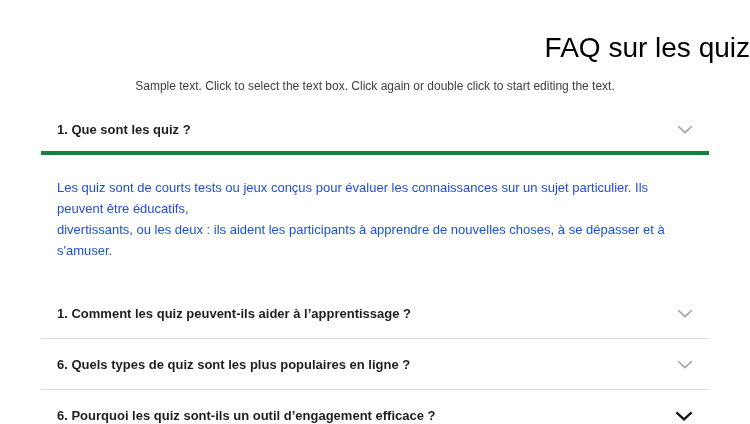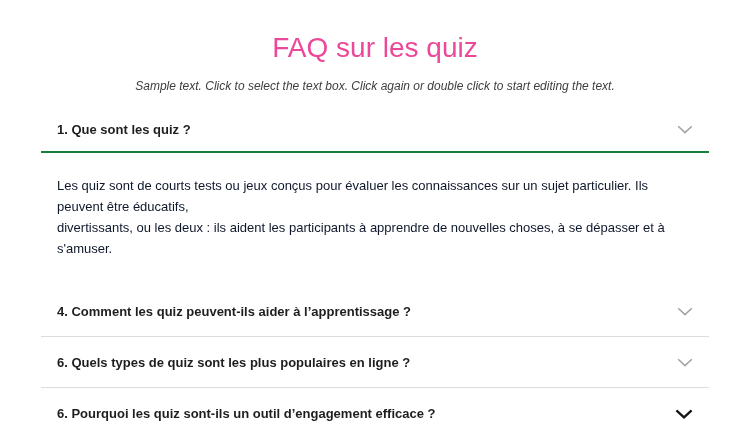--- a/index.html
+++ b/index.html
@@ -7,64 +7,63 @@
     width: 750px;
     height: 424px;
     background: #ffffff;
     overflow: hidden;
     font-family: "Liberation Sans", sans-serif;
   }
   .page { width: 750px; height: 424px; position: relative; }
 
   .page-title {
     margin: 30px 0 12px;
-    text-align: center;
+    text-align: right;
     font-size: 28px;
     line-height: 36px;
     font-weight: 500;
-    color: #ec4899;
+    color: #000000;
   }
   .page-subtitle {
     margin: 9px 0 0;
     text-align: center;
-    font-style: italic;
     font-size: 12px;
     line-height: 17px;
     color: #3e3e3e;
   }
 
   .accordion {
     width: 668px;
     margin: 14px auto 0;
   }
   .acc-header {
     display: flex;
     justify-content: space-between;
     align-items: center;
     padding: 17px 16px 16px;
     cursor: pointer;
   }
-  .acc-item.expanded .acc-header { padding: 12px 16px 13px; border-bottom: 2px solid #15803d; }
+  .acc-item.expanded .acc-header { padding: 12px 16px 13px; border-bottom: 4px solid #15803d; }
   .acc-item.collapsed { border-bottom: 1px solid #dcdcdc; }
 
   .acc-question {
     font-size: 13px;
     line-height: 17px;
     font-weight: bold;
     color: #1e1e1e;
   }
   .chev { color: #a2a2a2; display: inline-flex; align-items: center; }
   .chev svg { display: block; }
   .acc-item.highlighted .chev { color: #161616; }
 
   .acc-panel {
     padding: 22px 16px 27px;
     font-size: 13px;
     line-height: 21px;
-    color: #0f172a;
+    color: #1d4ed8;
     white-space: pre-line;
   }
 </style>
 </head>
 <body>
 
 <div class="page">
 
   <h1 class="page-title">FAQ sur les quiz</h1>
 
@@ -80,21 +79,21 @@
             <path d="M1.2 1.2 L8 7.6 L14.8 1.2" fill="none" stroke="currentColor" stroke-width="1.5"></path>
           </svg>
         </span>
       </div>
       <div class="acc-panel">Les quiz sont de courts tests ou jeux conçus pour évaluer les connaissances sur un sujet particulier. Ils peuvent être éducatifs,
 divertissants, ou les deux : ils aident les participants à apprendre de nouvelles choses, à se dépasser et à s'amuser.</div>
     </div>
 
     <div class="acc-item collapsed">
       <div class="acc-header">
-        <span class="acc-question">4. Comment les quiz peuvent-ils aider à l’apprentissage ?</span>
+        <span class="acc-question">1. Comment les quiz peuvent-ils aider à l’apprentissage ?</span>
         <span class="chev">
           <svg width="16" height="9" viewBox="0 0 16 9">
             <path d="M1.2 1.2 L8 7.6 L14.8 1.2" fill="none" stroke="currentColor" stroke-width="1.5"></path>
           </svg>
         </span>
       </div>
     </div>
 
     <div class="acc-item collapsed">
       <div class="acc-header">

